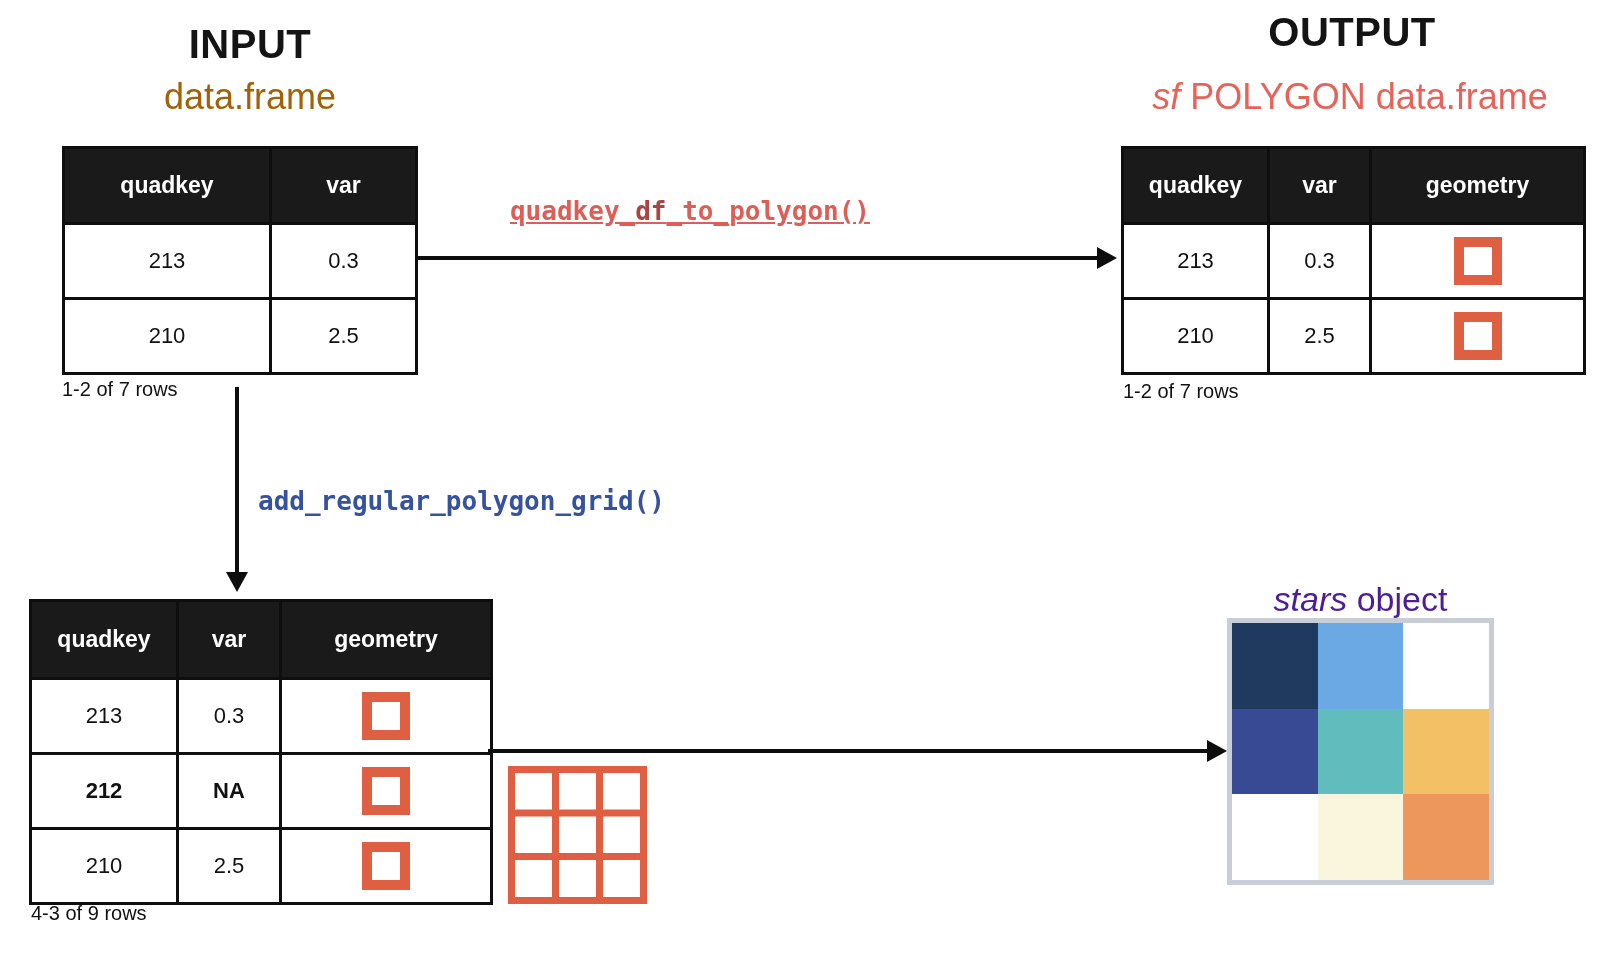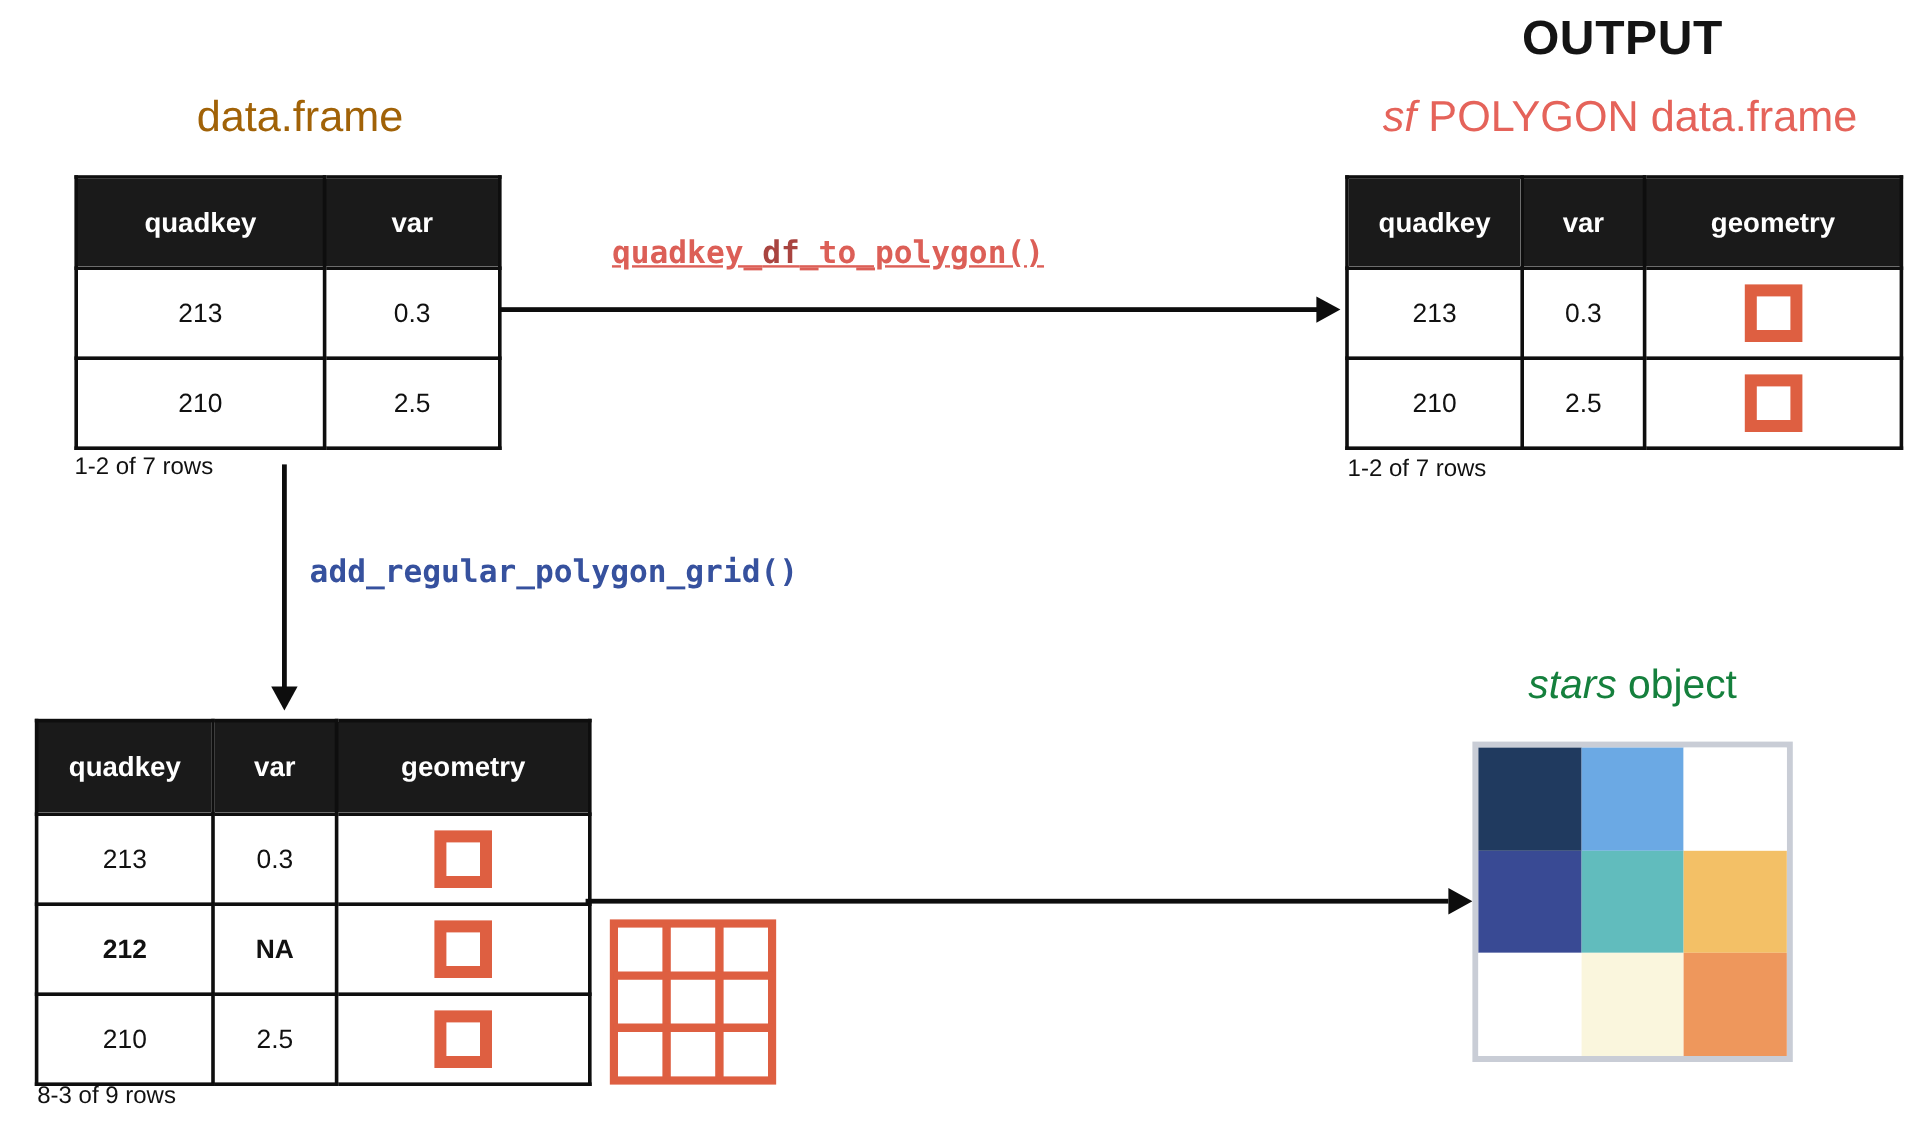--- a/index.html
+++ b/index.html
@@ -11,22 +11,22 @@
   .center { text-align:center; }
 
   .big-title  { font-size:40px; font-weight:800; color:#141414; letter-spacing:0.5px; }
   .sub-title  { font-size:36px; font-weight:400; color:#a16207; }
   .coral-title{ color:#e5635a; }
   .ital { font-style:italic; }
 
   .code { font-family:"DejaVu Sans Mono", monospace; font-weight:bold; }
   .code-coral { color:#dc5f57; }
   .code-coral-emph { color:#a94440; }
-  .code-blue  { color:#36519e; }
-  .blue-title { font-size:34px; color:#15803d; }
+  .code-blue  { color:#36519e;margin-top:24px; }
+  .blue-title { font-size:34px; color:#4c1d95;margin-top:28px; }
 
   .caption { font-size:20px; color:#111; }
 
   table.dtable { position:absolute; border-collapse:collapse; table-layout:fixed; background:#ffffff; }
   table.dtable th, table.dtable td {
     border:3px solid #0e0e0e; text-align:center; vertical-align:middle; padding:0; overflow:hidden;
   }
   table.dtable th { background:#1a1a1a; color:#ffffff; font-weight:700; font-size:23px; }
   table.dtable td { font-size:22px; color:#111; font-weight:400; }
   tr.bold-row td { font-weight:700; }
@@ -50,20 +50,21 @@
     box-sizing:border-box; border:5px solid #c9cdd6; background:#ffffff;
     display:grid; grid-template-columns:repeat(3,1fr); grid-template-rows:repeat(3,1fr);
   }
   .stars-cell { width:100%; height:100%; }
 </style>
 </head>
 <body>
 
 <div id="canvas">
 
+  <div class="abs center big-title" style="left:60px; top:22px; width:380px;">INPUT</div>
   <div class="abs center sub-title" style="left:60px; top:76px; width:380px;">data.frame</div>
 
   <table class="dtable" style="left:62px; top:146px; width:353px;">
     <colgroup>
         <col style="width:207px">
         <col style="width:146px">
       </colgroup>
     <tbody>
         <tr style="height:76px">
       <th>quadkey</th>
@@ -140,21 +141,21 @@
       <td>NA</td>
       <td><span class="poly-sq"></span></td>
     </tr>
     <tr style="height:75px">
       <td>210</td>
       <td>2.5</td>
       <td><span class="poly-sq"></span></td>
     </tr>
   </tbody>
     </table>
-  <div class="abs caption" style="left:31px; top:902px;">8-3 of 9 rows</div>
+  <div class="abs caption" style="left:31px; top:902px;">4-3 of 9 rows</div>
 
   <svg class="abs" style="left:508px; top:766px;" width="139" height="138" viewBox="0 0 139 138">
     <g fill="none" stroke="#de5f41" stroke-width="7">
       <rect x="3.5" y="3.5" width="132" height="131"></rect>
       <line x1="47.5" y1="3.5" x2="47.5" y2="134.5"></line>
       <line x1="91.5" y1="3.5" x2="91.5" y2="134.5"></line>
       <line x1="3.5" y1="47" x2="135.5" y2="47"></line>
       <line x1="3.5" y1="90.5" x2="135.5" y2="90.5"></line>
     </g>
   </svg>

